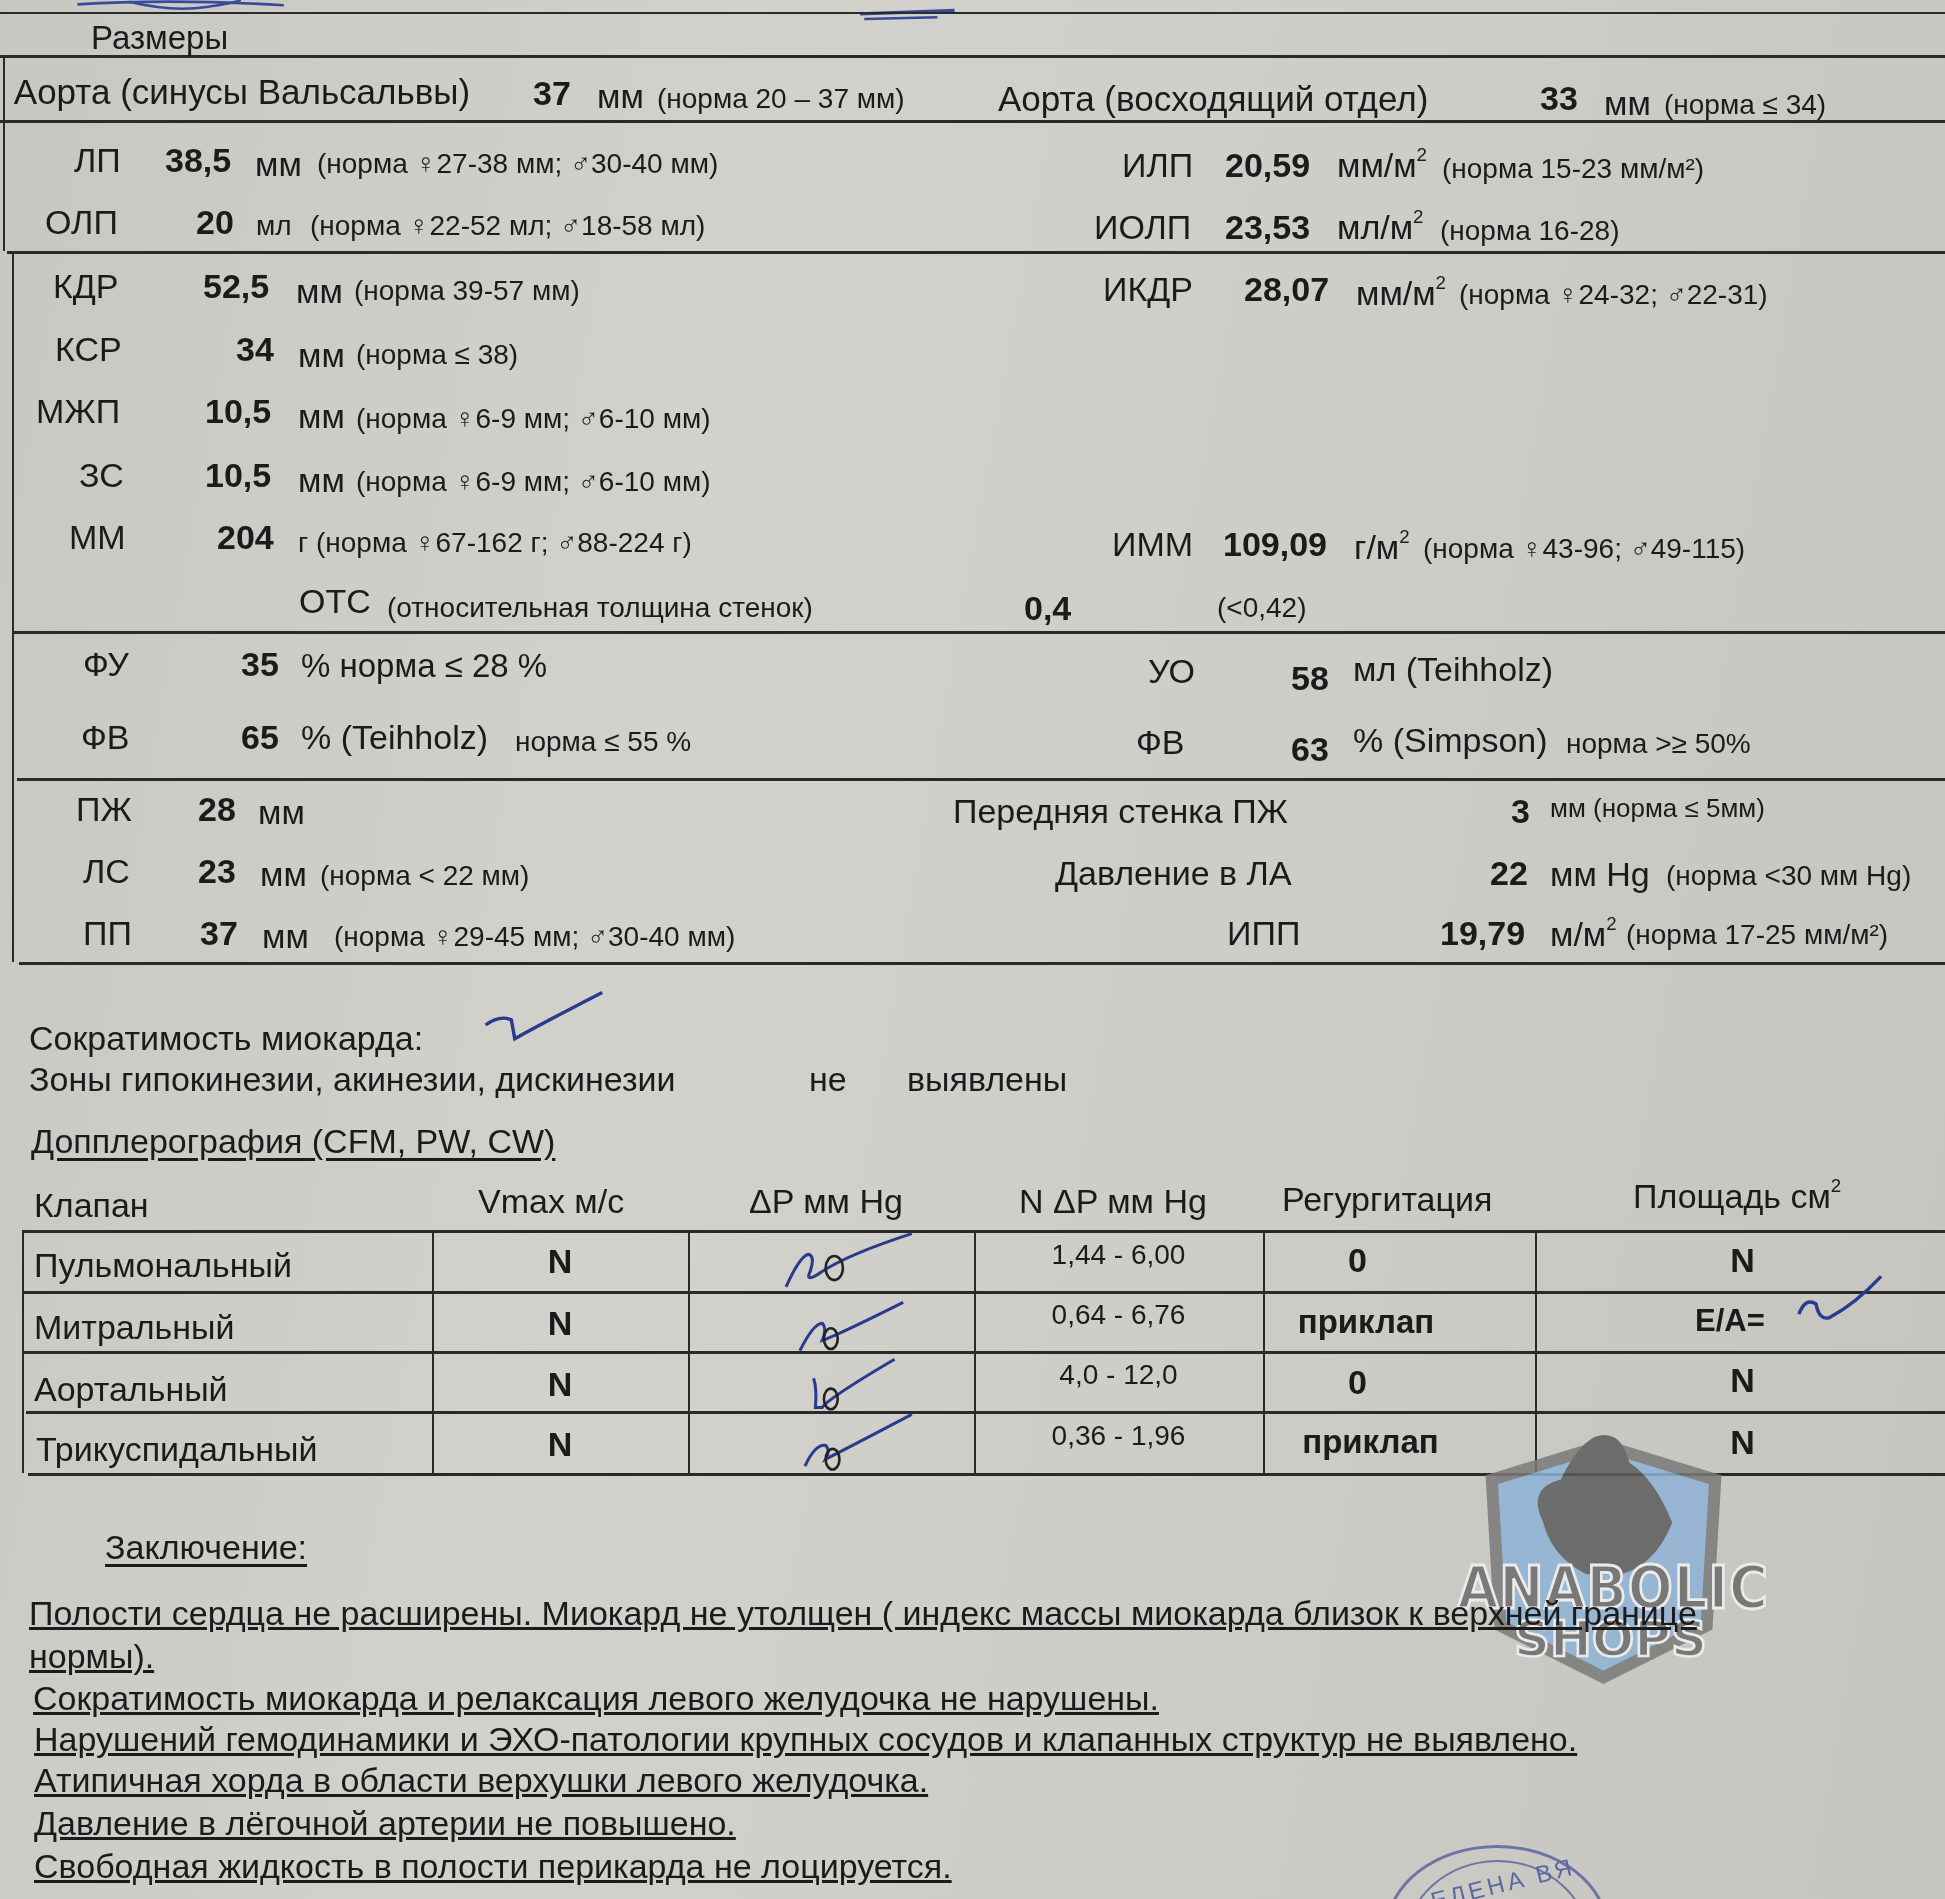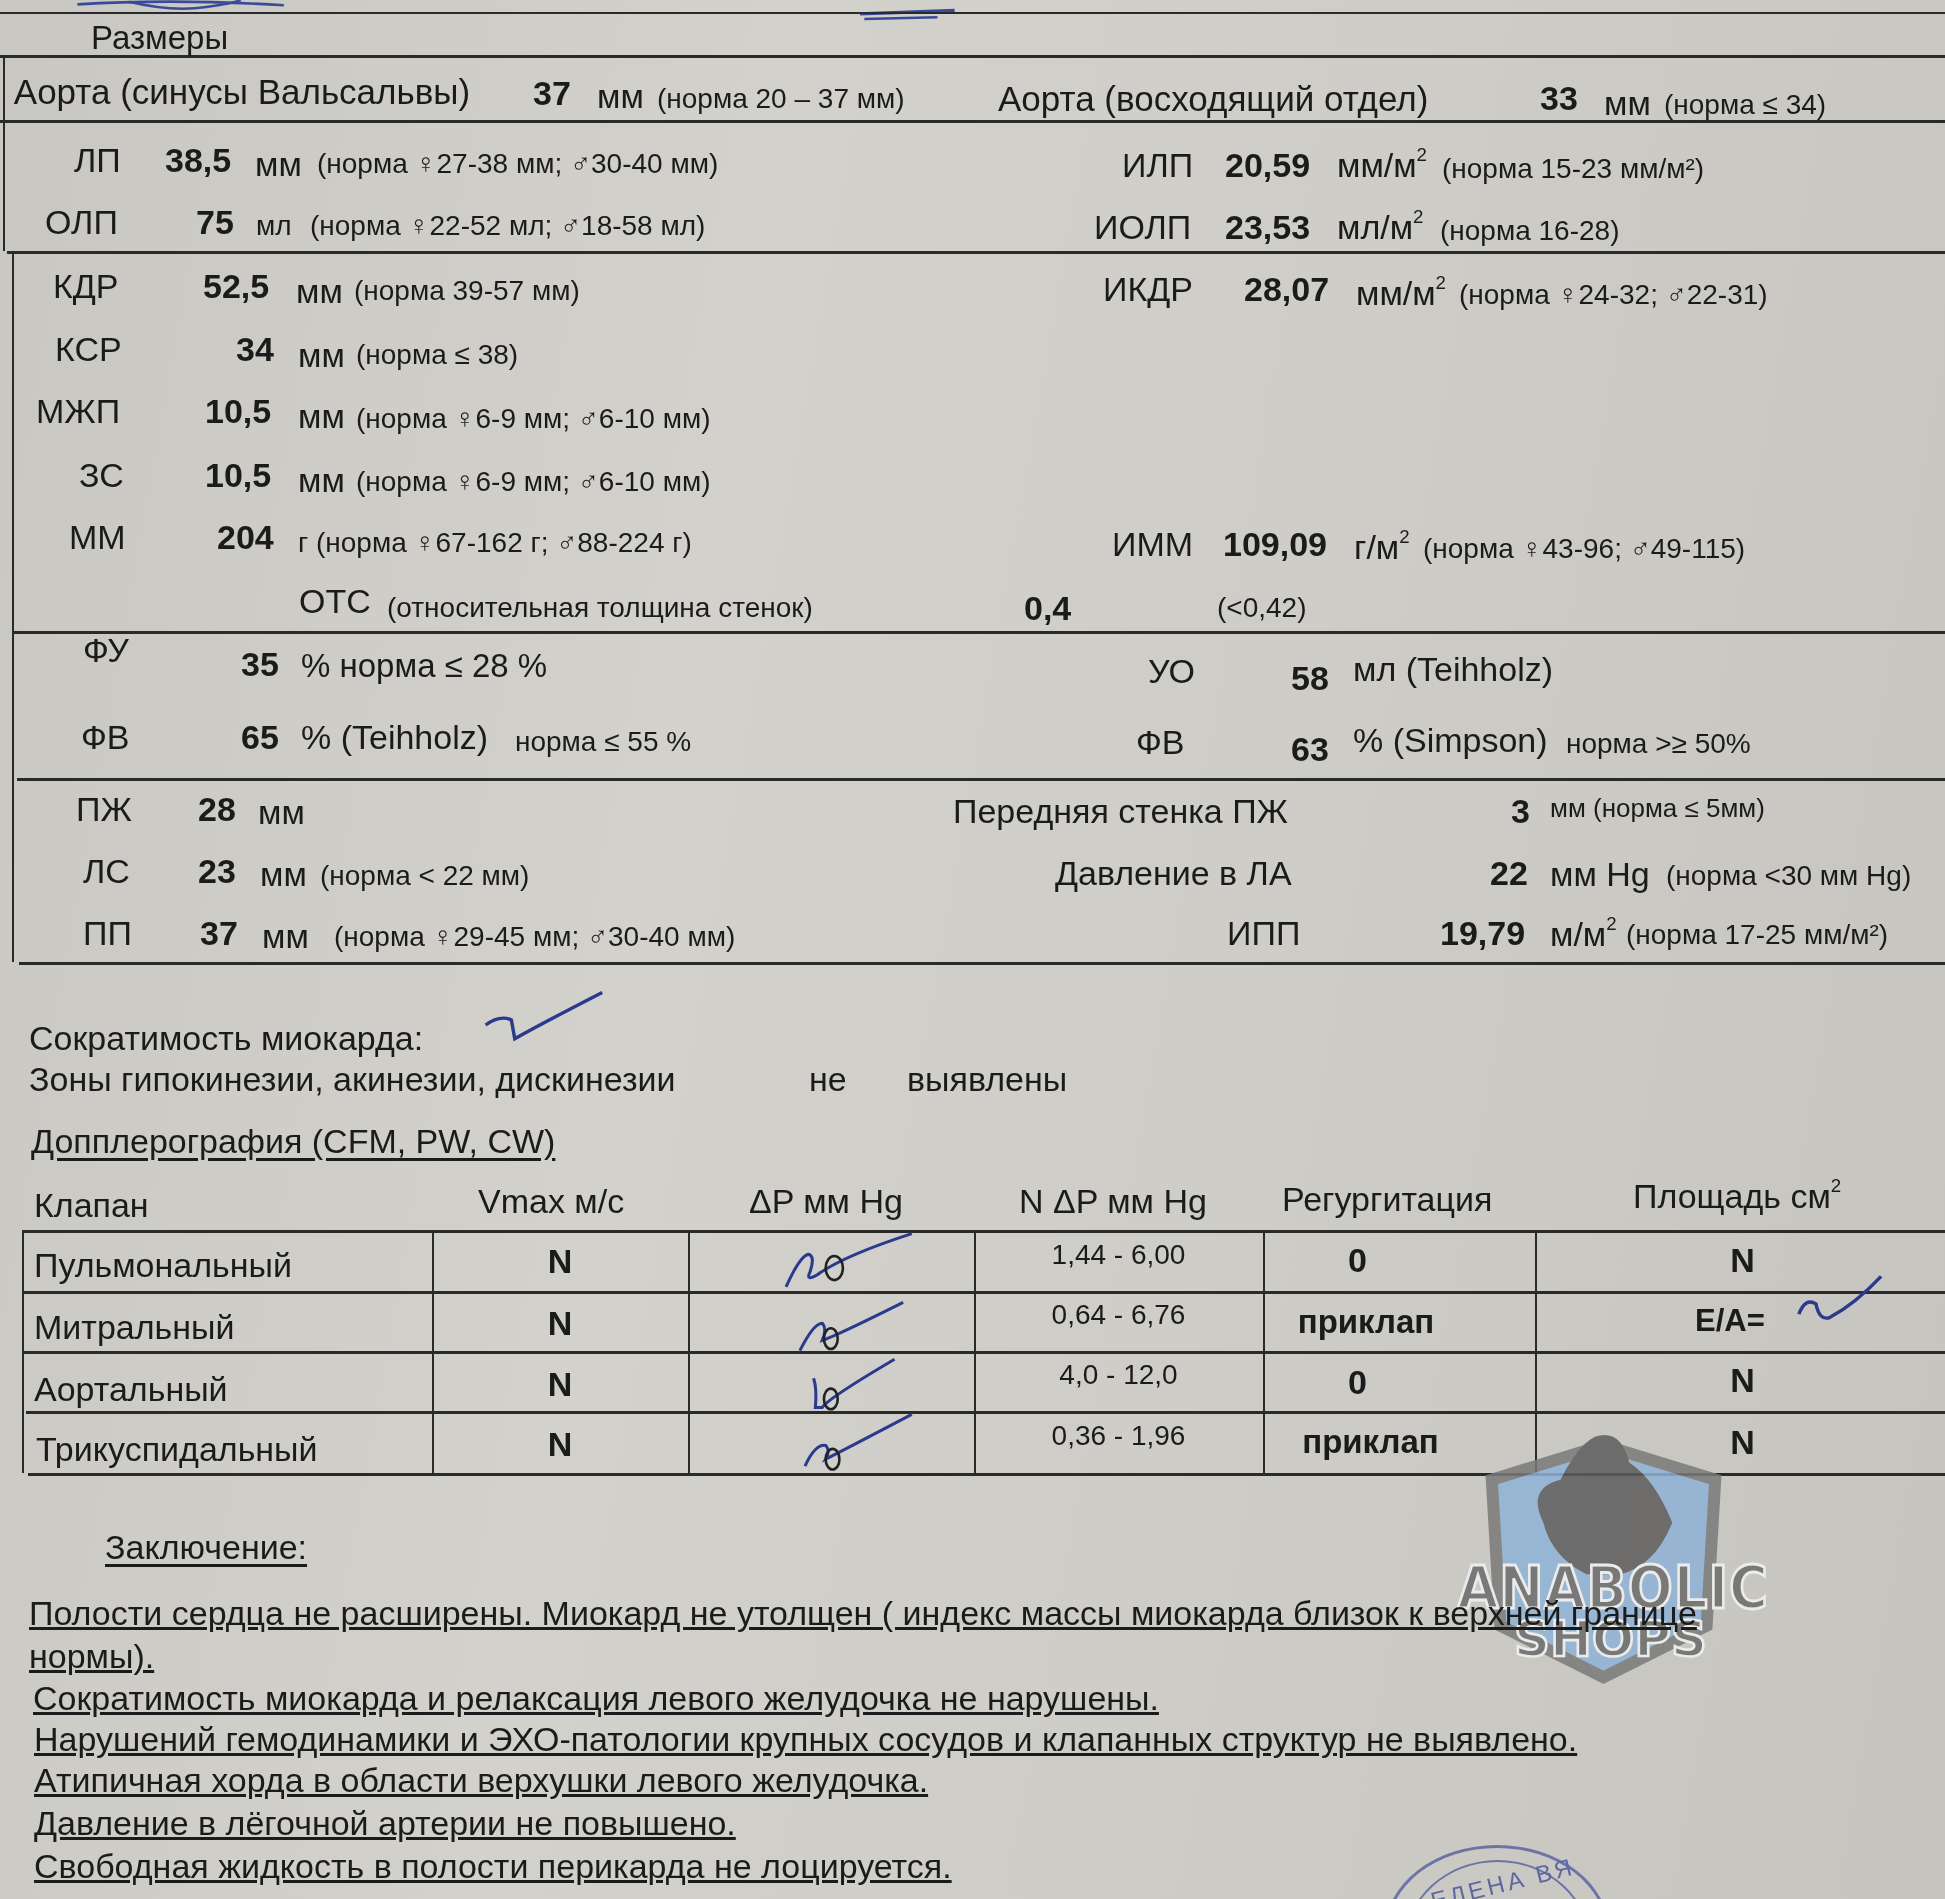--- a/index.html
+++ b/index.html
@@ -56,21 +56,21 @@
 <div class="abs t" style="left:74px;top:141px">ЛП</div>
 <div class="abs t b" style="left:165px;top:141px">38,5</div>
 <div class="abs t" style="left:255px;top:145px">мм</div>
 <div class="abs s" style="left:317px;top:148px">(норма ♀27-38 мм; ♂30-40 мм)</div>
 <div class="abs t" style="left:1122px;top:146px">ИЛП</div>
 <div class="abs t b" style="left:1225px;top:146px">20,59</div>
 <div class="abs t" style="left:1337px;top:146px">мм/м<sup>2</sup></div>
 <div class="abs s" style="left:1442px;top:153px">(норма 15-23 мм/м²)</div>
 
 <div class="abs t" style="left:45px;top:203px">ОЛП</div>
-<div class="abs t b" style="left:196px;top:203px">75</div>
+<div class="abs t b" style="left:196px;top:203px">20</div>
 <div class="abs s" style="left:256px;top:210px">мл</div>
 <div class="abs s" style="left:310px;top:210px">(норма ♀22-52 мл; ♂18-58 мл)</div>
 <div class="abs t" style="left:1094px;top:208px">ИОЛП</div>
 <div class="abs t b" style="left:1225px;top:208px">23,53</div>
 <div class="abs t" style="left:1337px;top:208px">мл/м<sup>2</sup></div>
 <div class="abs s" style="left:1440px;top:215px">(норма 16-28)</div>
 
 <div class="abs t" style="left:53px;top:267px">КДР</div>
 <div class="abs t b" style="left:203px;top:267px">52,5</div>
 <div class="abs t" style="left:296px;top:272px">мм</div>
@@ -101,21 +101,21 @@
 <div class="abs t" style="left:1112px;top:525px">ИММ</div>
 <div class="abs t b" style="left:1223px;top:525px">109,09</div>
 <div class="abs t" style="left:1354px;top:528px">г/м<sup>2</sup></div>
 <div class="abs s" style="left:1423px;top:533px">(норма ♀43-96; ♂49-115)</div>
 
 <div class="abs t" style="left:299px;top:582px">ОТС</div>
 <div class="abs s" style="left:387px;top:592px">(относительная толщина стенок)</div>
 <div class="abs t b" style="left:1024px;top:589px">0,4</div>
 <div class="abs s" style="left:1217px;top:592px">(&lt;0,42)</div>
 
-<div class="abs t" style="left:83px;top:631px">ФУ</div>
+<div class="abs t" style="left:83px;top:645px">ФУ</div>
 <div class="abs t b" style="left:241px;top:645px">35</div>
 <div class="abs t" style="left:301px;top:647px;font-size:33px">% норма ≤ 28 %</div>
 <div class="abs t" style="left:1148px;top:652px">УО</div>
 <div class="abs t b" style="left:1291px;top:659px">58</div>
 <div class="abs t" style="left:1353px;top:650px">мл (Teihholz)</div>
 
 <div class="abs t" style="left:81px;top:718px">ФВ</div>
 <div class="abs t b" style="left:241px;top:718px">65</div>
 <div class="abs t" style="left:301px;top:718px">% (Teihholz)</div>
 <div class="abs s" style="left:515px;top:726px">норма ≤ 55 %</div>

